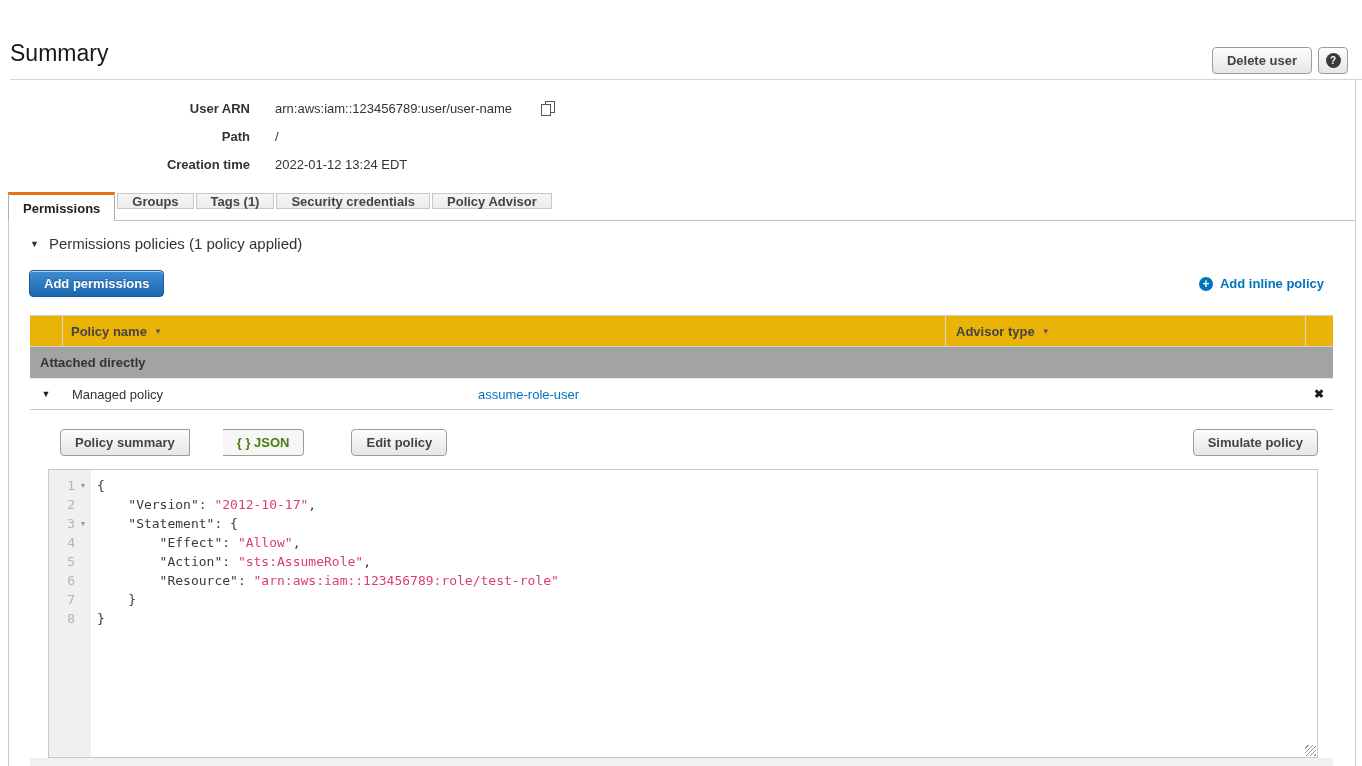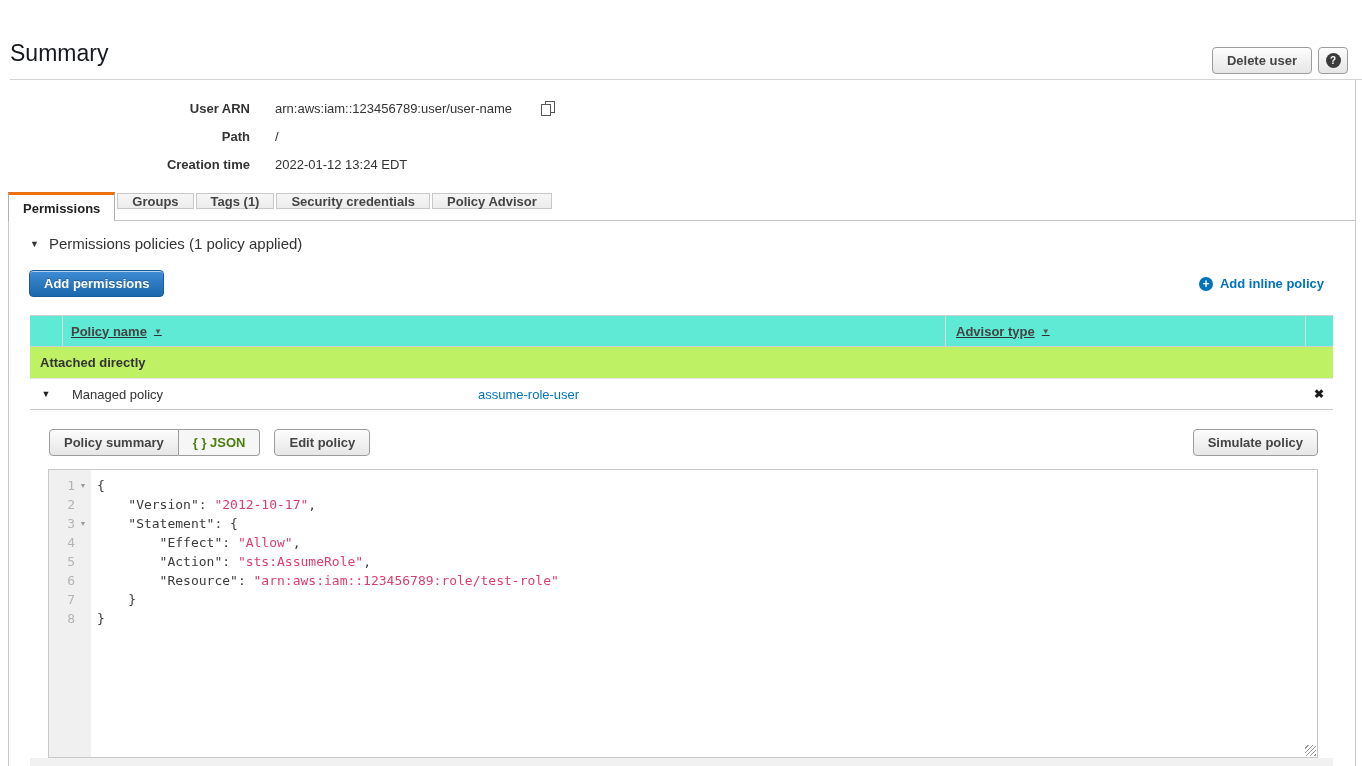--- a/index.html
+++ b/index.html
@@ -63,38 +63,38 @@
     width:14px; height:14px; border-radius:50%; background:#0073bb; color:#fff;
     font-size:12px; font-weight:bold; display:flex; align-items:center; justify-content:center;
     margin-right:7px; line-height:1;
   }
   .add-inline-label { color:#0073bb; font-weight:bold; }
 
   
   .ptable { left:30px; top:283px; width:1303px; }
   .trow { display:flex; width:100%; }
   .thead {
-    height:32px; background:#5eead4; border-top:1px solid #cfcfcf; border-bottom:1px solid #cfcfcf;text-decoration:underline;
+    height:32px; background:#eab308; border-top:1px solid #cfcfcf; border-bottom:1px solid #cfcfcf;
   }
   .thead .cell { display:flex; align-items:center; font-weight:bold; color:#444; }
   .cell-exp { width:32px; flex:none; display:flex; align-items:center; justify-content:center; }
   .cell-name { width:883px; flex:none; padding-left:8px; }
   .cell-type { width:360px; flex:none; padding-left:10px; }
   .cell-x { width:28px; flex:none; display:flex; align-items:center; justify-content:center; }
   .thead .cell-name, .thead .cell-type, .thead .cell-x { border-left:1px solid #d9d9d9; }
   .sort-caret { font-size:8px; color:#555; margin-left:7px; }
-  .group-row { height:32px; background:#bef264; border-bottom:1px solid #e5e5e5; align-items:center; font-weight:bold; color:#333; padding-left:10px; }
+  .group-row { height:32px; background:#a3a3a3; border-bottom:1px solid #e5e5e5; align-items:center; font-weight:bold; color:#333; padding-left:10px; }
   .policy-row { height:31px; background:#fff; border-bottom:1px solid #c9c9c9; align-items:center; }
   .policy-row .cell-name { padding-left:56px; }
   .row-caret { font-size:9px; color:#222; cursor:pointer; }
   .policy-link { color:#0073bb; text-decoration:none; cursor:pointer; }
   .close-x { font-size:12px; color:#1a1a1a; cursor:pointer; font-weight:bold; }
 
   
-  .view-btns { left:49px; top:397px; display:flex; }
+  .view-btns { left:60px; top:397px; display:flex;gap:33px; }
   .seg-left { border-radius:4px 0 0 4px; }
   .seg-right {
     border-radius:0 4px 4px 0; border-left:none; background:#f6f6f6; color:#4d7c0f;
     box-shadow:none;
   }
   .edit-policy { margin-left:14px; border-radius:4px; }
   .simulate { right:44px; top:397px; }
 
   .editor {
     left:48px; top:437px; width:1270px; height:289px; border:1px solid #c9c9c9;

